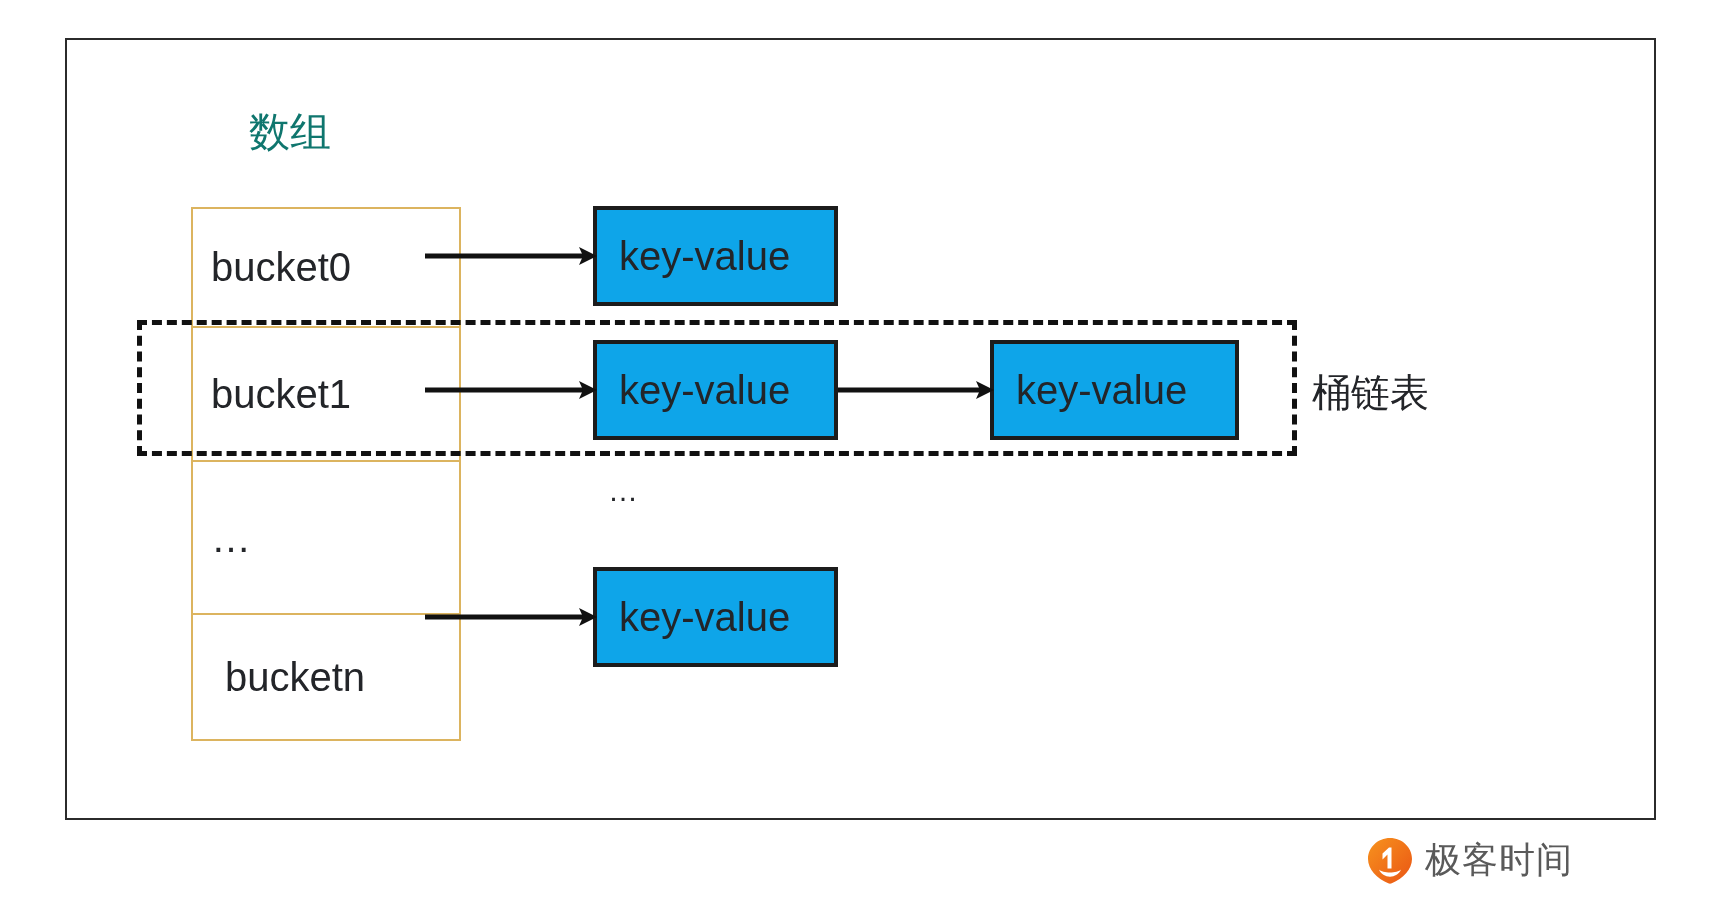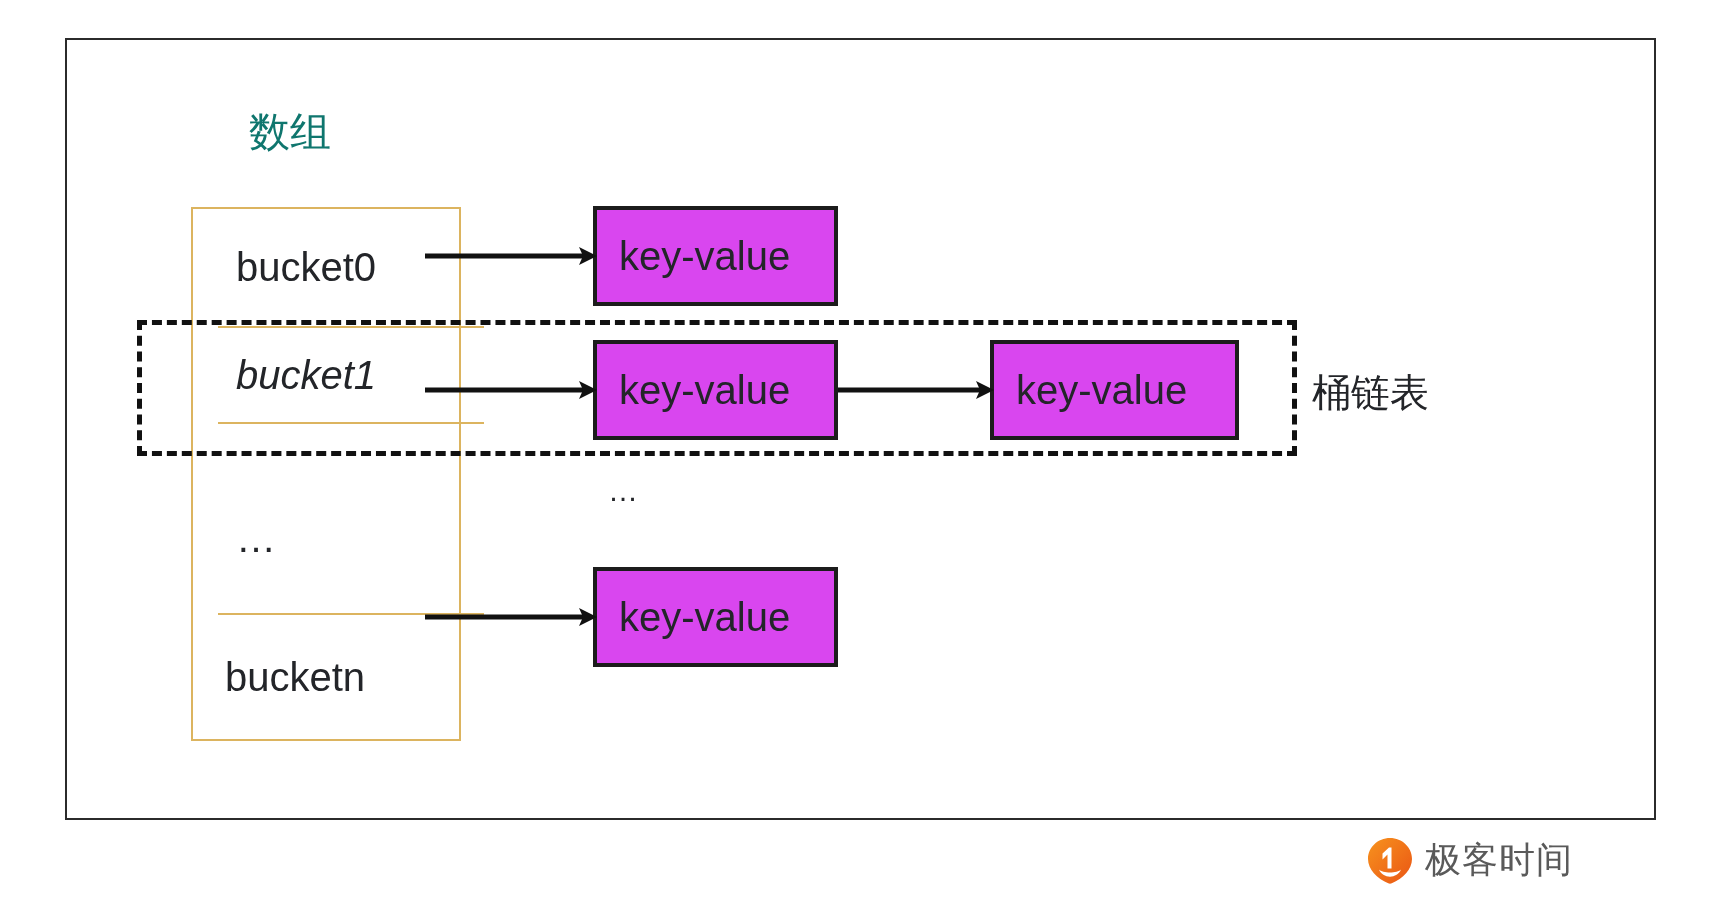--- a/index.html
+++ b/index.html
@@ -57,33 +57,32 @@
     box-sizing: border-box;
     display: flex;
     align-items: center;
     padding-left: 18px;
     font-size: 40px;
     color: #232529;
     white-space: nowrap;
   }
   .array-cell.divider {
     border-bottom: 2px solid #dcb45f;
-    margin-left: 25px;
   }
   #cell-0 { top: 0px;   height: 119px; }
-  #cell-1 { top: 119px; height: 96px; font-style: italic; }
+  #cell-1 { top: 119px; height: 134px; }
   #cell-2 { top: 253px; height: 153px; }
   #cell-3 { top: 406px; height: 124px; padding-left: 32px; }
 
   
   .kv-box {
     position: absolute;
     border: 4px solid #1c1c1c;
     box-sizing: border-box;
-    background: #d946ef;
+    background: #0ea5e9;
     display: flex;
     align-items: center;
     justify-content: flex-start;
     padding-left: 22px;
     font-size: 40px;
     color: #232529;
     white-space: nowrap;
   }
   #kv-0 { left: 593px;  top: 206px; width: 245px; height: 100px; }
   #kv-1 { left: 593px;  top: 340px; width: 245px; height: 100px; }

